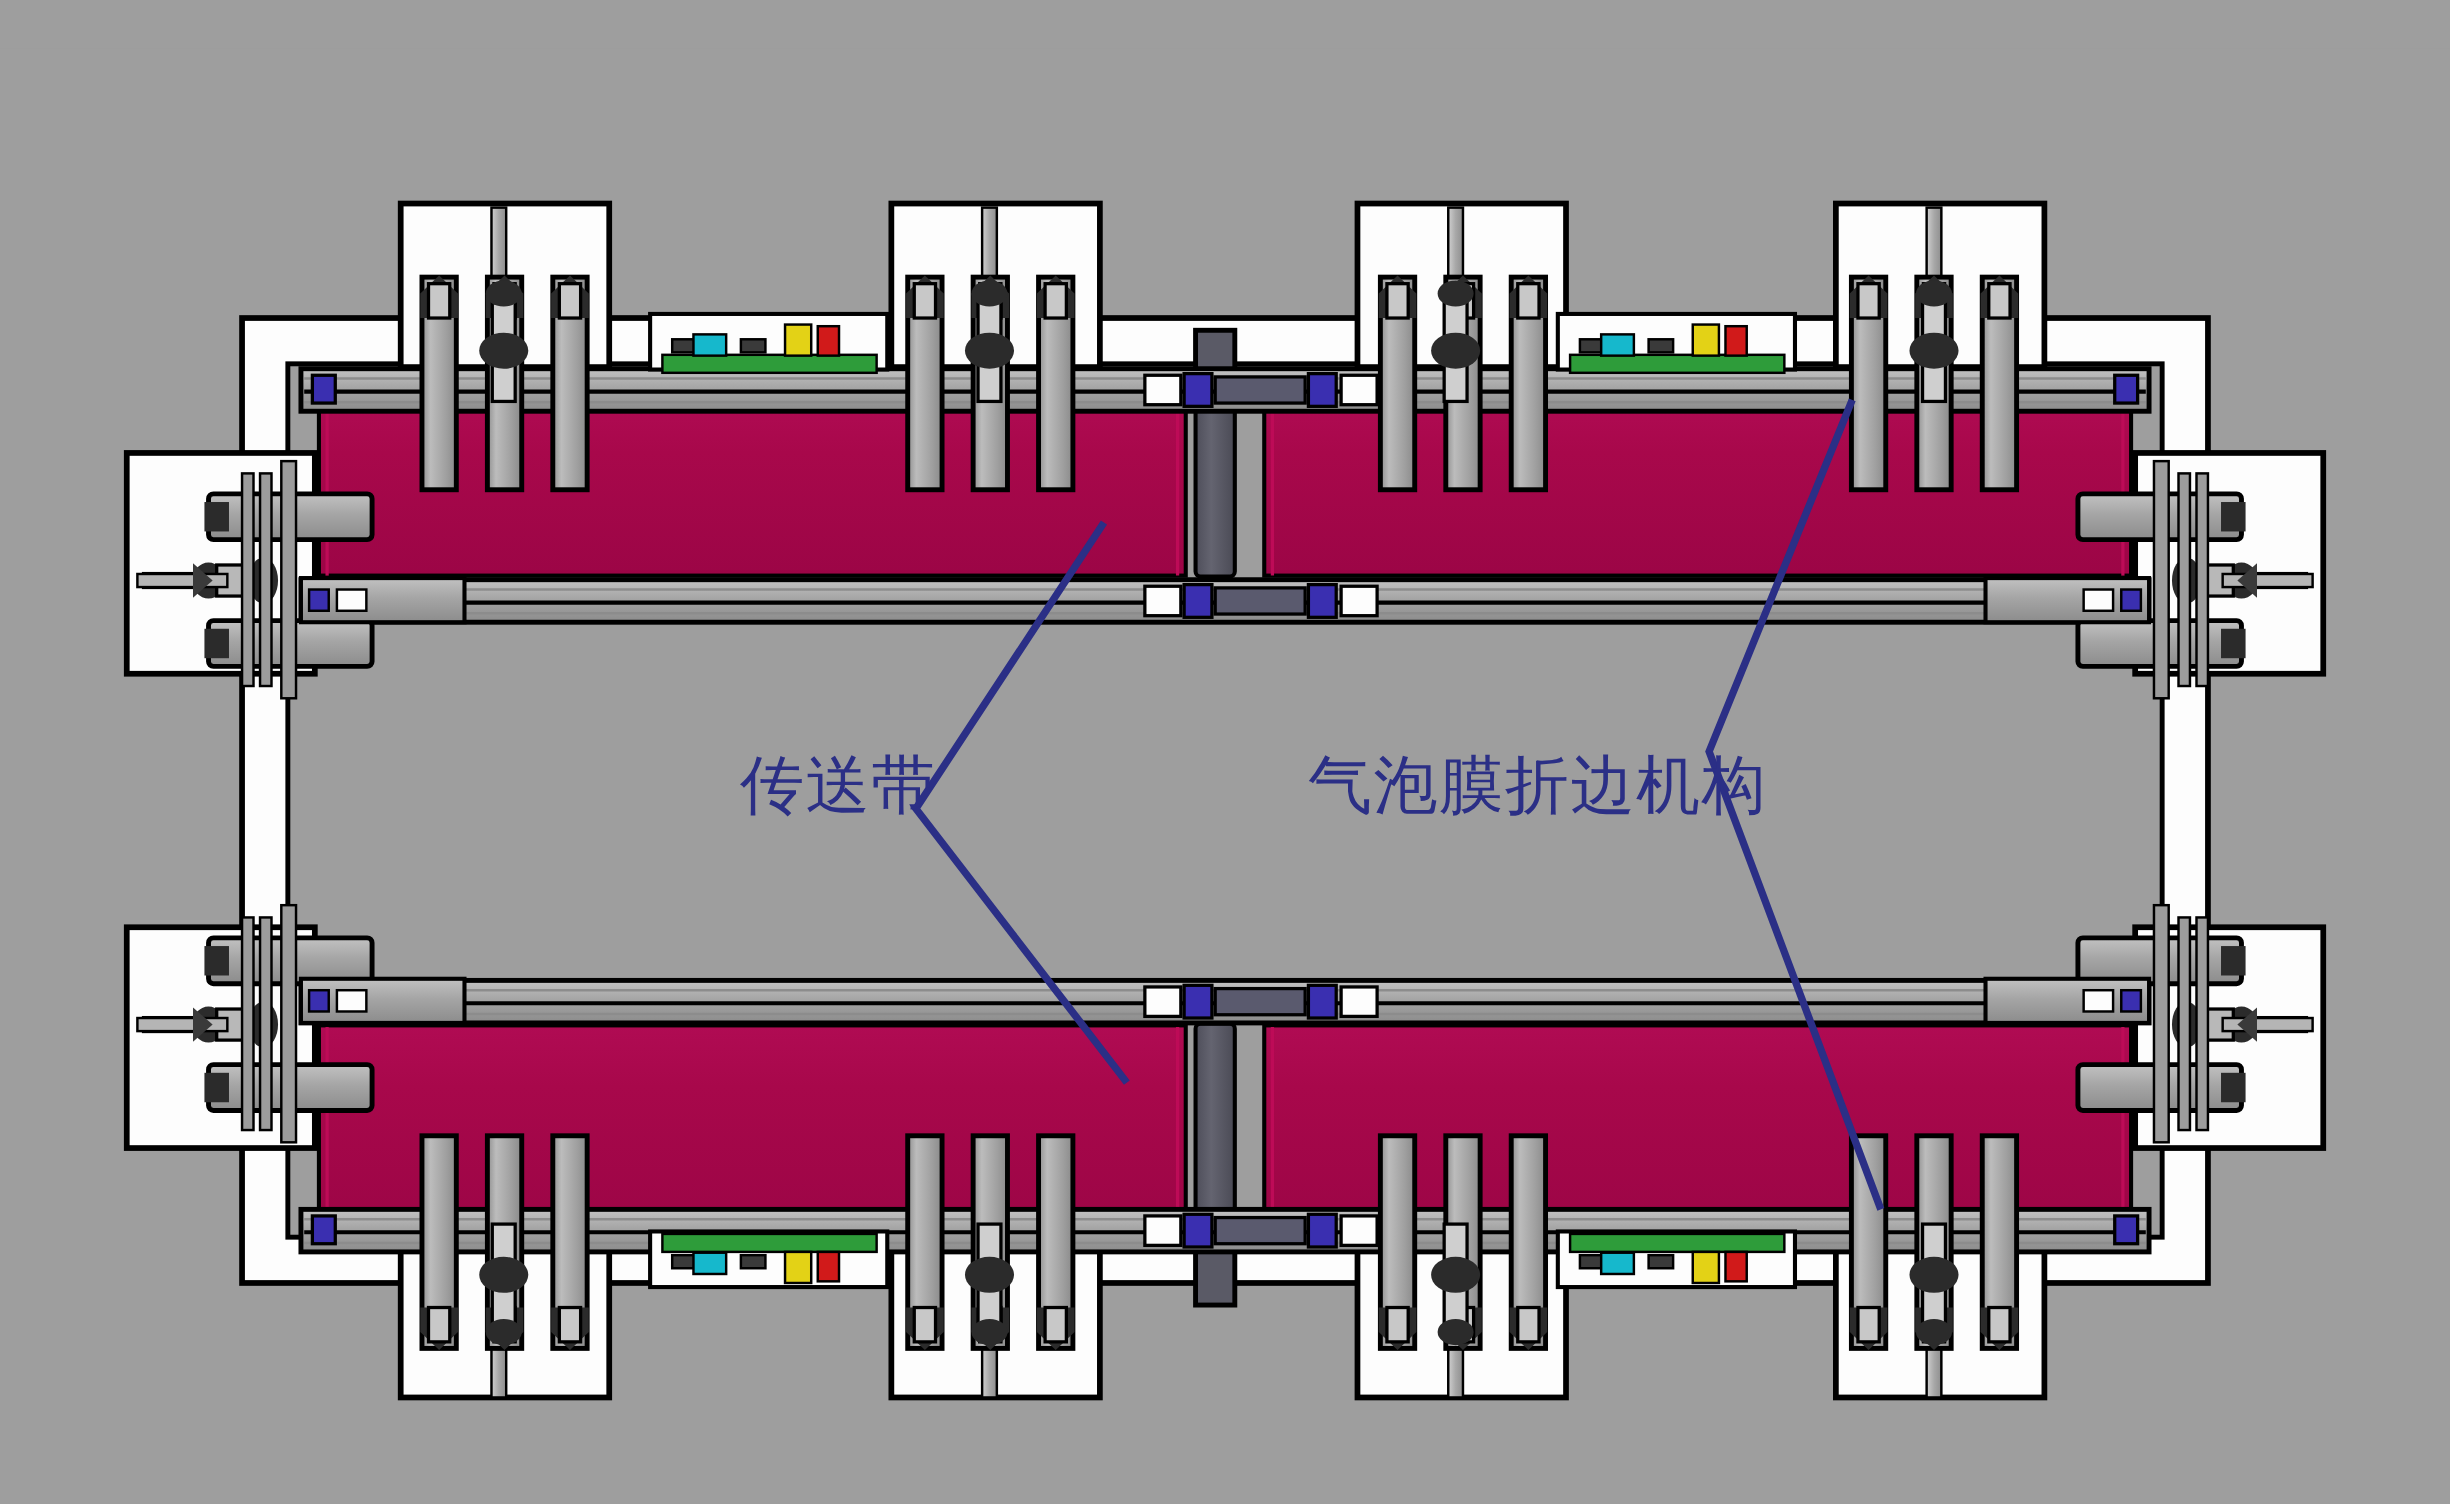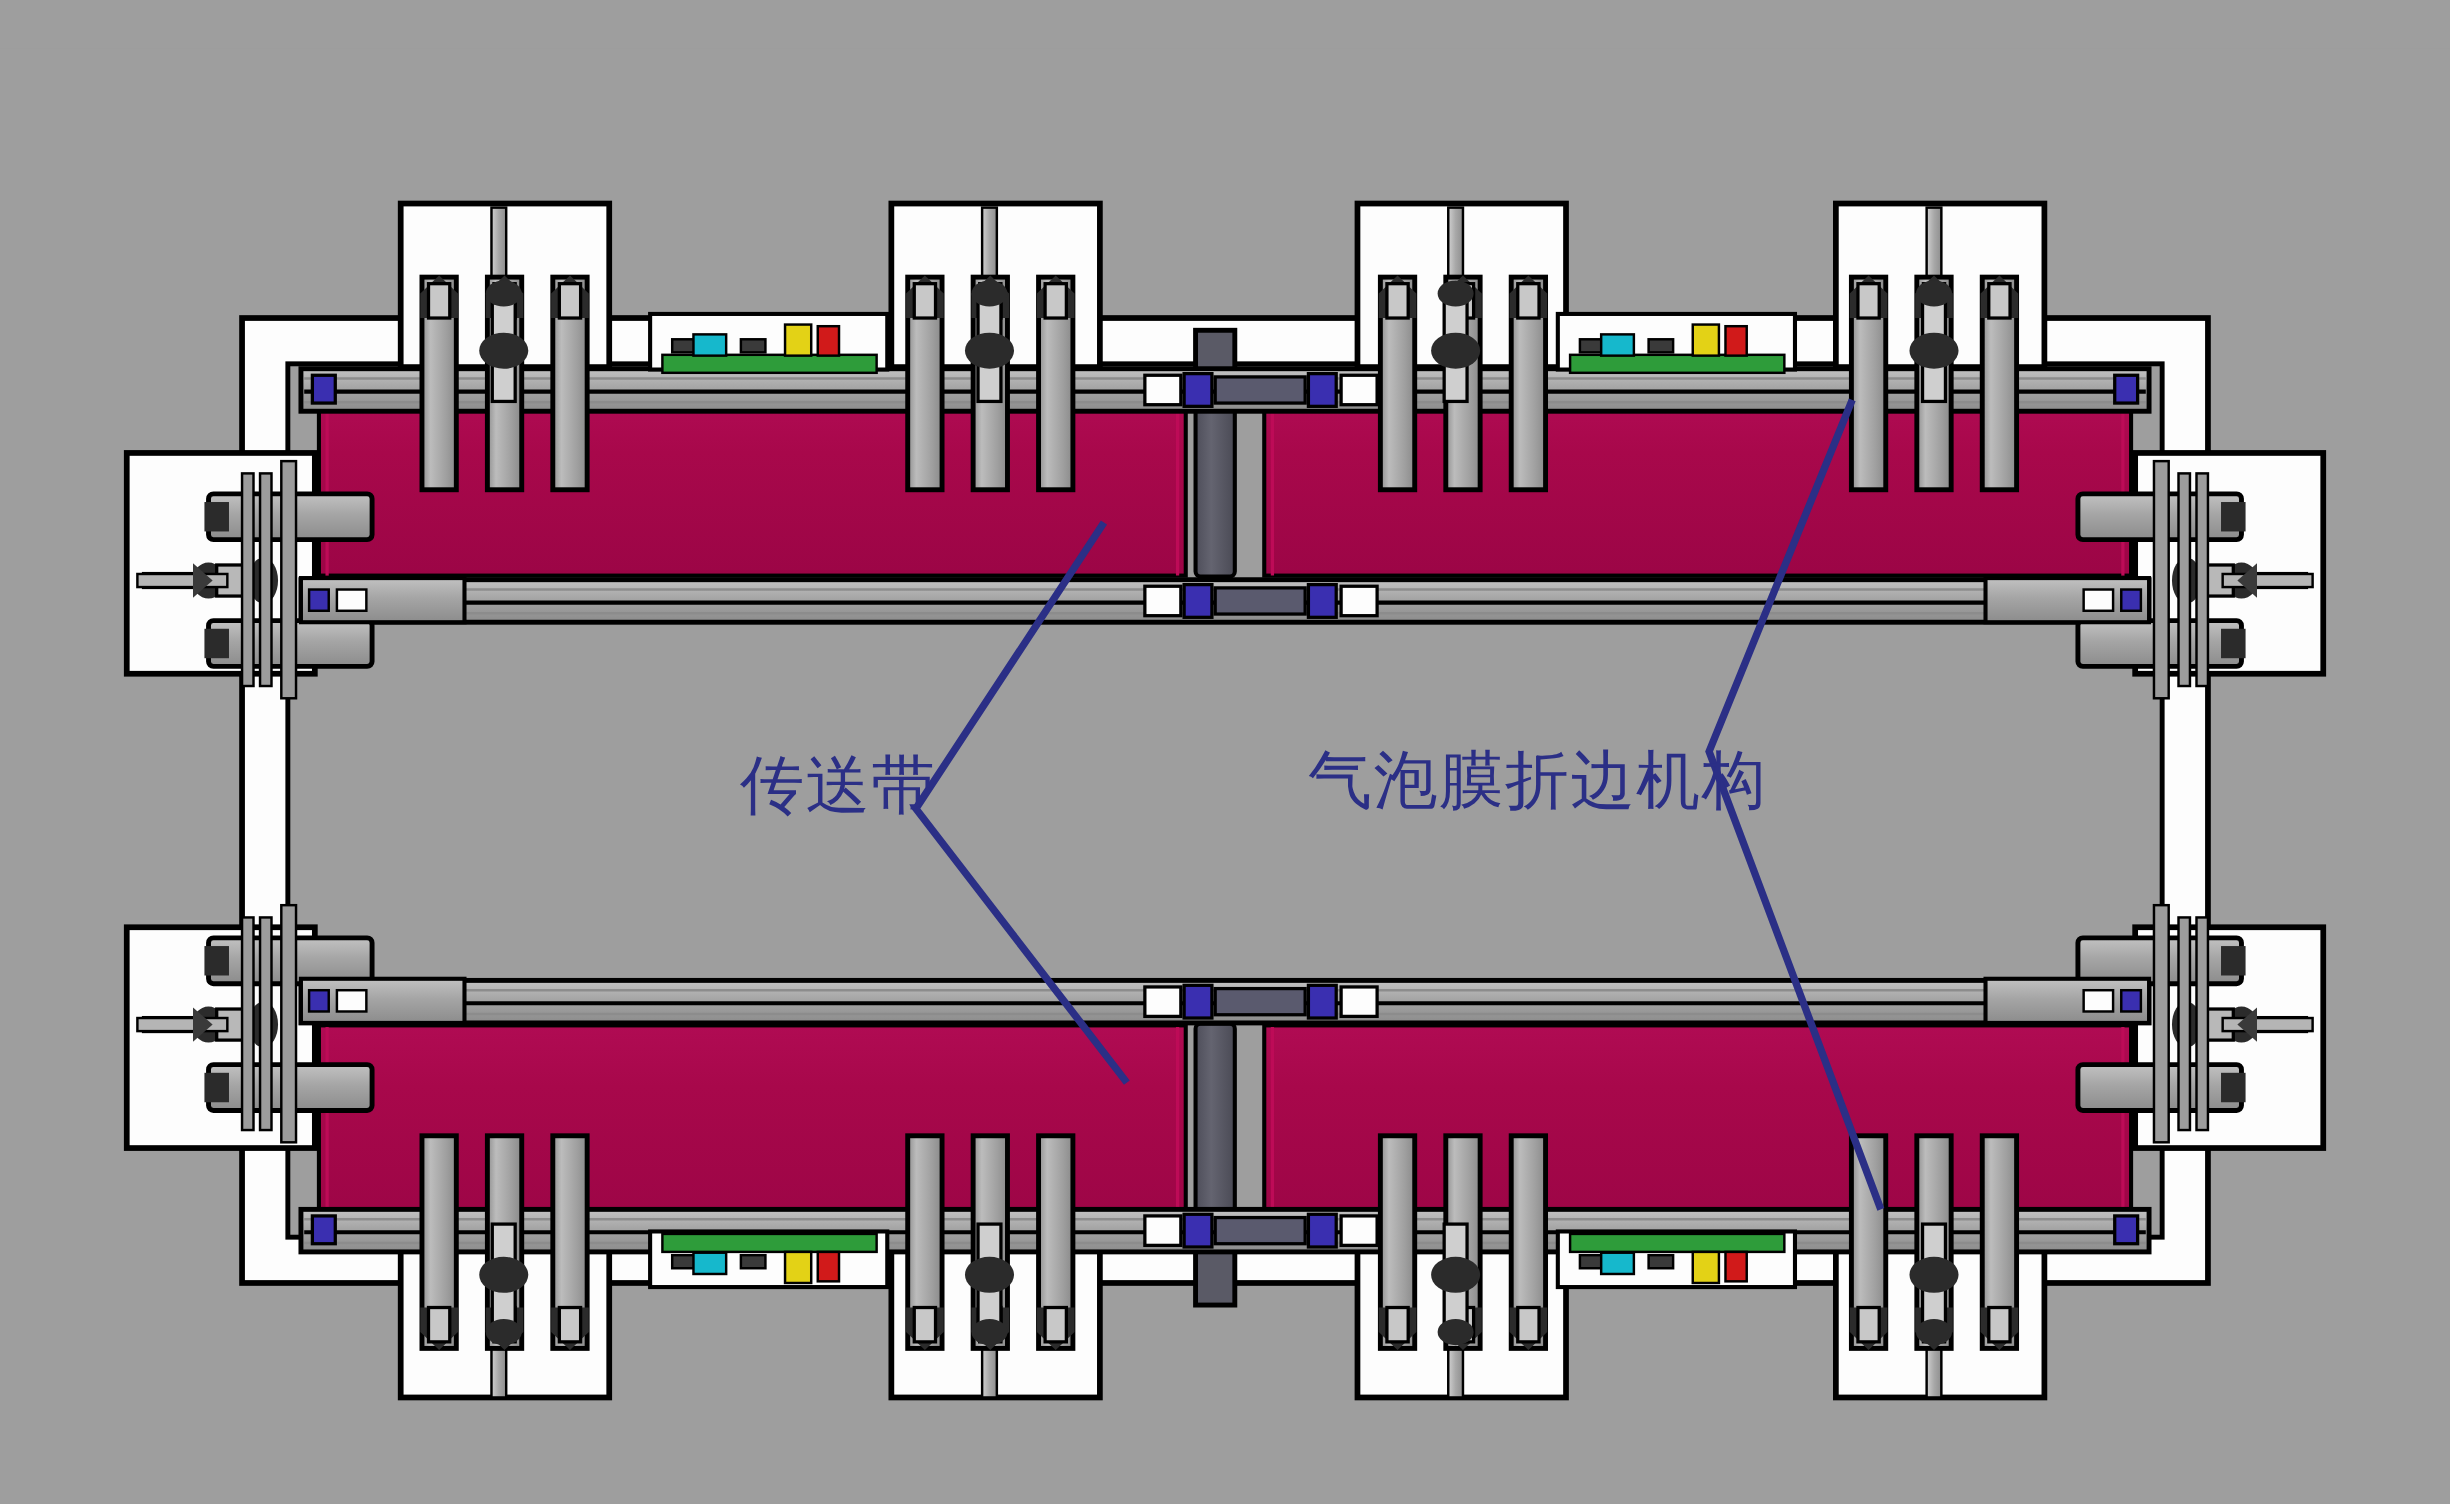--- a/index.html
+++ b/index.html
@@ -11,21 +11,21 @@
     position:absolute;
     color:#2b2f86;
     font-family:"DejaVu Sans","Liberation Sans",sans-serif;
     font-size:64px;
     line-height:1;
     white-space:nowrap;
     letter-spacing:1.6px;
     font-weight:400;
   }
   #label-conveyor{left:740px;top:705px;}
-  #label-folder{left:1308px;top:705px;font-family:Liberation Mono, monospace;}
+  #label-folder{left:1308px;top:705px;}
 </style>
 </head>
 <body>
 
 <div id="stage">
 
   <svg id="svgroot" viewBox="0 0 2996 1840" xmlns="http://www.w3.org/2000/svg">
     <defs>
       <linearGradient id="gMetalV" x1="0" y1="0" x2="0" y2="1">
         <stop offset="0%" stop-color="#c2c2c2"></stop>

